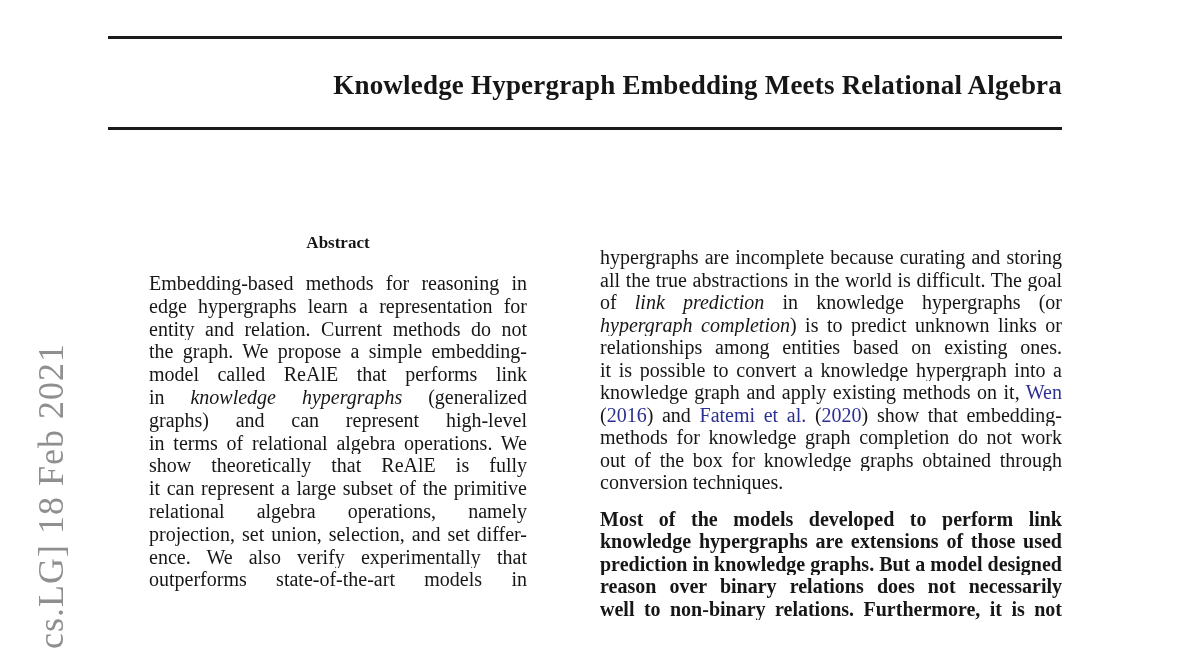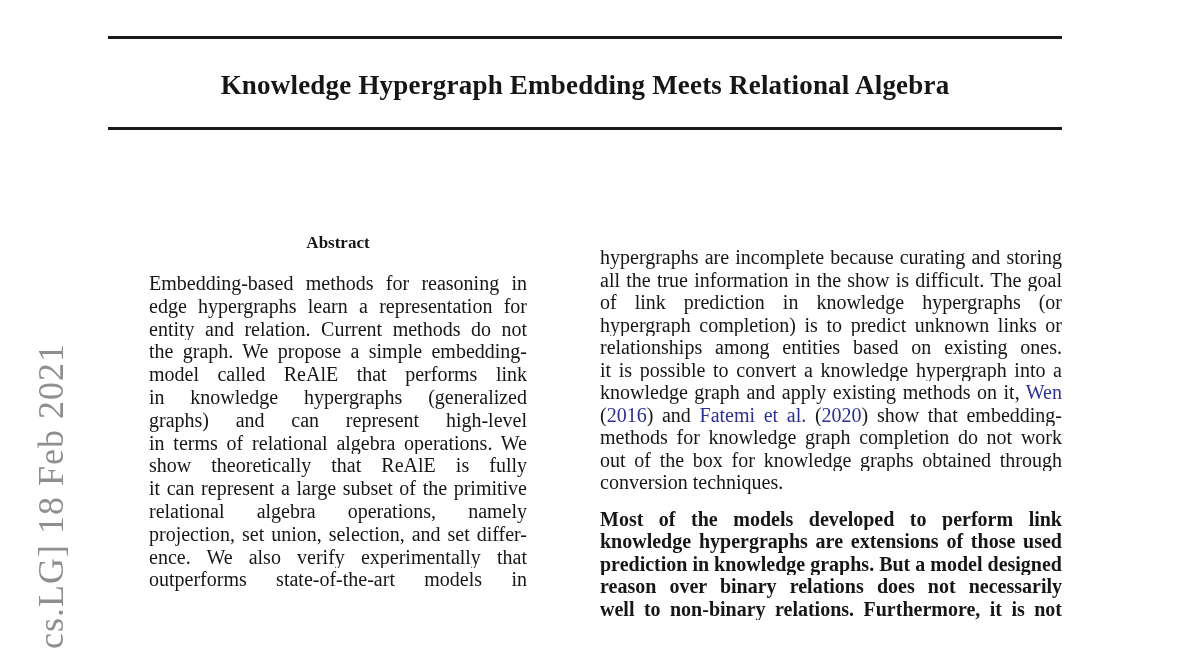--- a/index.html
+++ b/index.html
@@ -20,21 +20,21 @@
     background: var(--rule, #1a1a1a);
   }
   .rule-top { top: 36px; }
   .rule-mid { top: 127px; }
   .title {
     position: absolute;
     top: 70px;
     left: 108px;
     width: 954px;
     margin: 0;
-    text-align: center;
+    text-align: right;
     font-size: 27px;
     font-weight: bold;
     letter-spacing: 0.2px;
   }
   .authors {
     position: absolute;
     top: 164px;
     left: 108px;
     width: 954px;
     text-align: center;
@@ -72,21 +72,21 @@
     font-size: 20px;
   }
   .col-right .line { height: 22.5px; line-height: 22.5px; }
   .col-right .para + .para { margin-top: 14px; font-weight: bold; }
   .line {
     text-align: justify;
     text-align-last: justify;
     overflow: hidden;
   }
   .line.flush { text-align-last: left; }
-  .i { }
+  .i { font-style: italic; }
   .cite { color: var(--link, #2b3090); cursor: pointer; }
   .arxiv-stamp {
     position: absolute;
     left: 30px;
     top: 662px;
     transform-origin: 0 0;
     transform: rotate(-90deg);
     font-size: 36px;
     letter-spacing: 1px;
     color: var(--stamp, #8f8f8f);
@@ -118,21 +118,21 @@
       <div class="line"><span>it can represent a large subset of the primitive</span></div>
       <div class="line"><span>relational algebra operations, namely renaming,</span></div>
       <div class="line"><span>projection, set union, selection, and set differ-</span></div>
       <div class="line"><span>ence. We also verify experimentally that ReAlE</span></div>
       <div class="line"><span>outperforms state-of-the-art models in knowledge</span></div>
     </div>
 
   <div class="col-right" id="right-col">
       <div class="para">
         <div class="line"><span>hypergraphs are incomplete because curating and storing</span></div>
-        <div class="line"><span>all the true information in the show is difficult. The goal</span></div>
+        <div class="line"><span>all the true abstractions in the world is difficult. The goal</span></div>
         <div class="line"><span>of </span><span class="i">link prediction</span><span> in knowledge hypergraphs (or </span><span class="i">generalize</span></div>
         <div class="line"><span class="i">hypergraph completion</span><span>) is to predict unknown links or</span></div>
         <div class="line"><span>relationships among entities based on existing ones. While</span></div>
         <div class="line"><span>it is possible to convert a knowledge hypergraph into a</span></div>
         <div class="line"><span>knowledge graph and apply existing methods on it, </span><span class="cite">Wen et al.</span></div>
         <div class="line"><span>(</span><span class="cite">2016</span><span>) and </span><span class="cite">Fatemi et al.</span><span> (</span><span class="cite">2020</span><span>) show that embedding-based</span></div>
         <div class="line"><span>methods for knowledge graph completion do not work well</span></div>
         <div class="line"><span>out of the box for knowledge graphs obtained through such</span></div>
         <div class="line flush"><span>conversion techniques.</span></div>
       </div>

